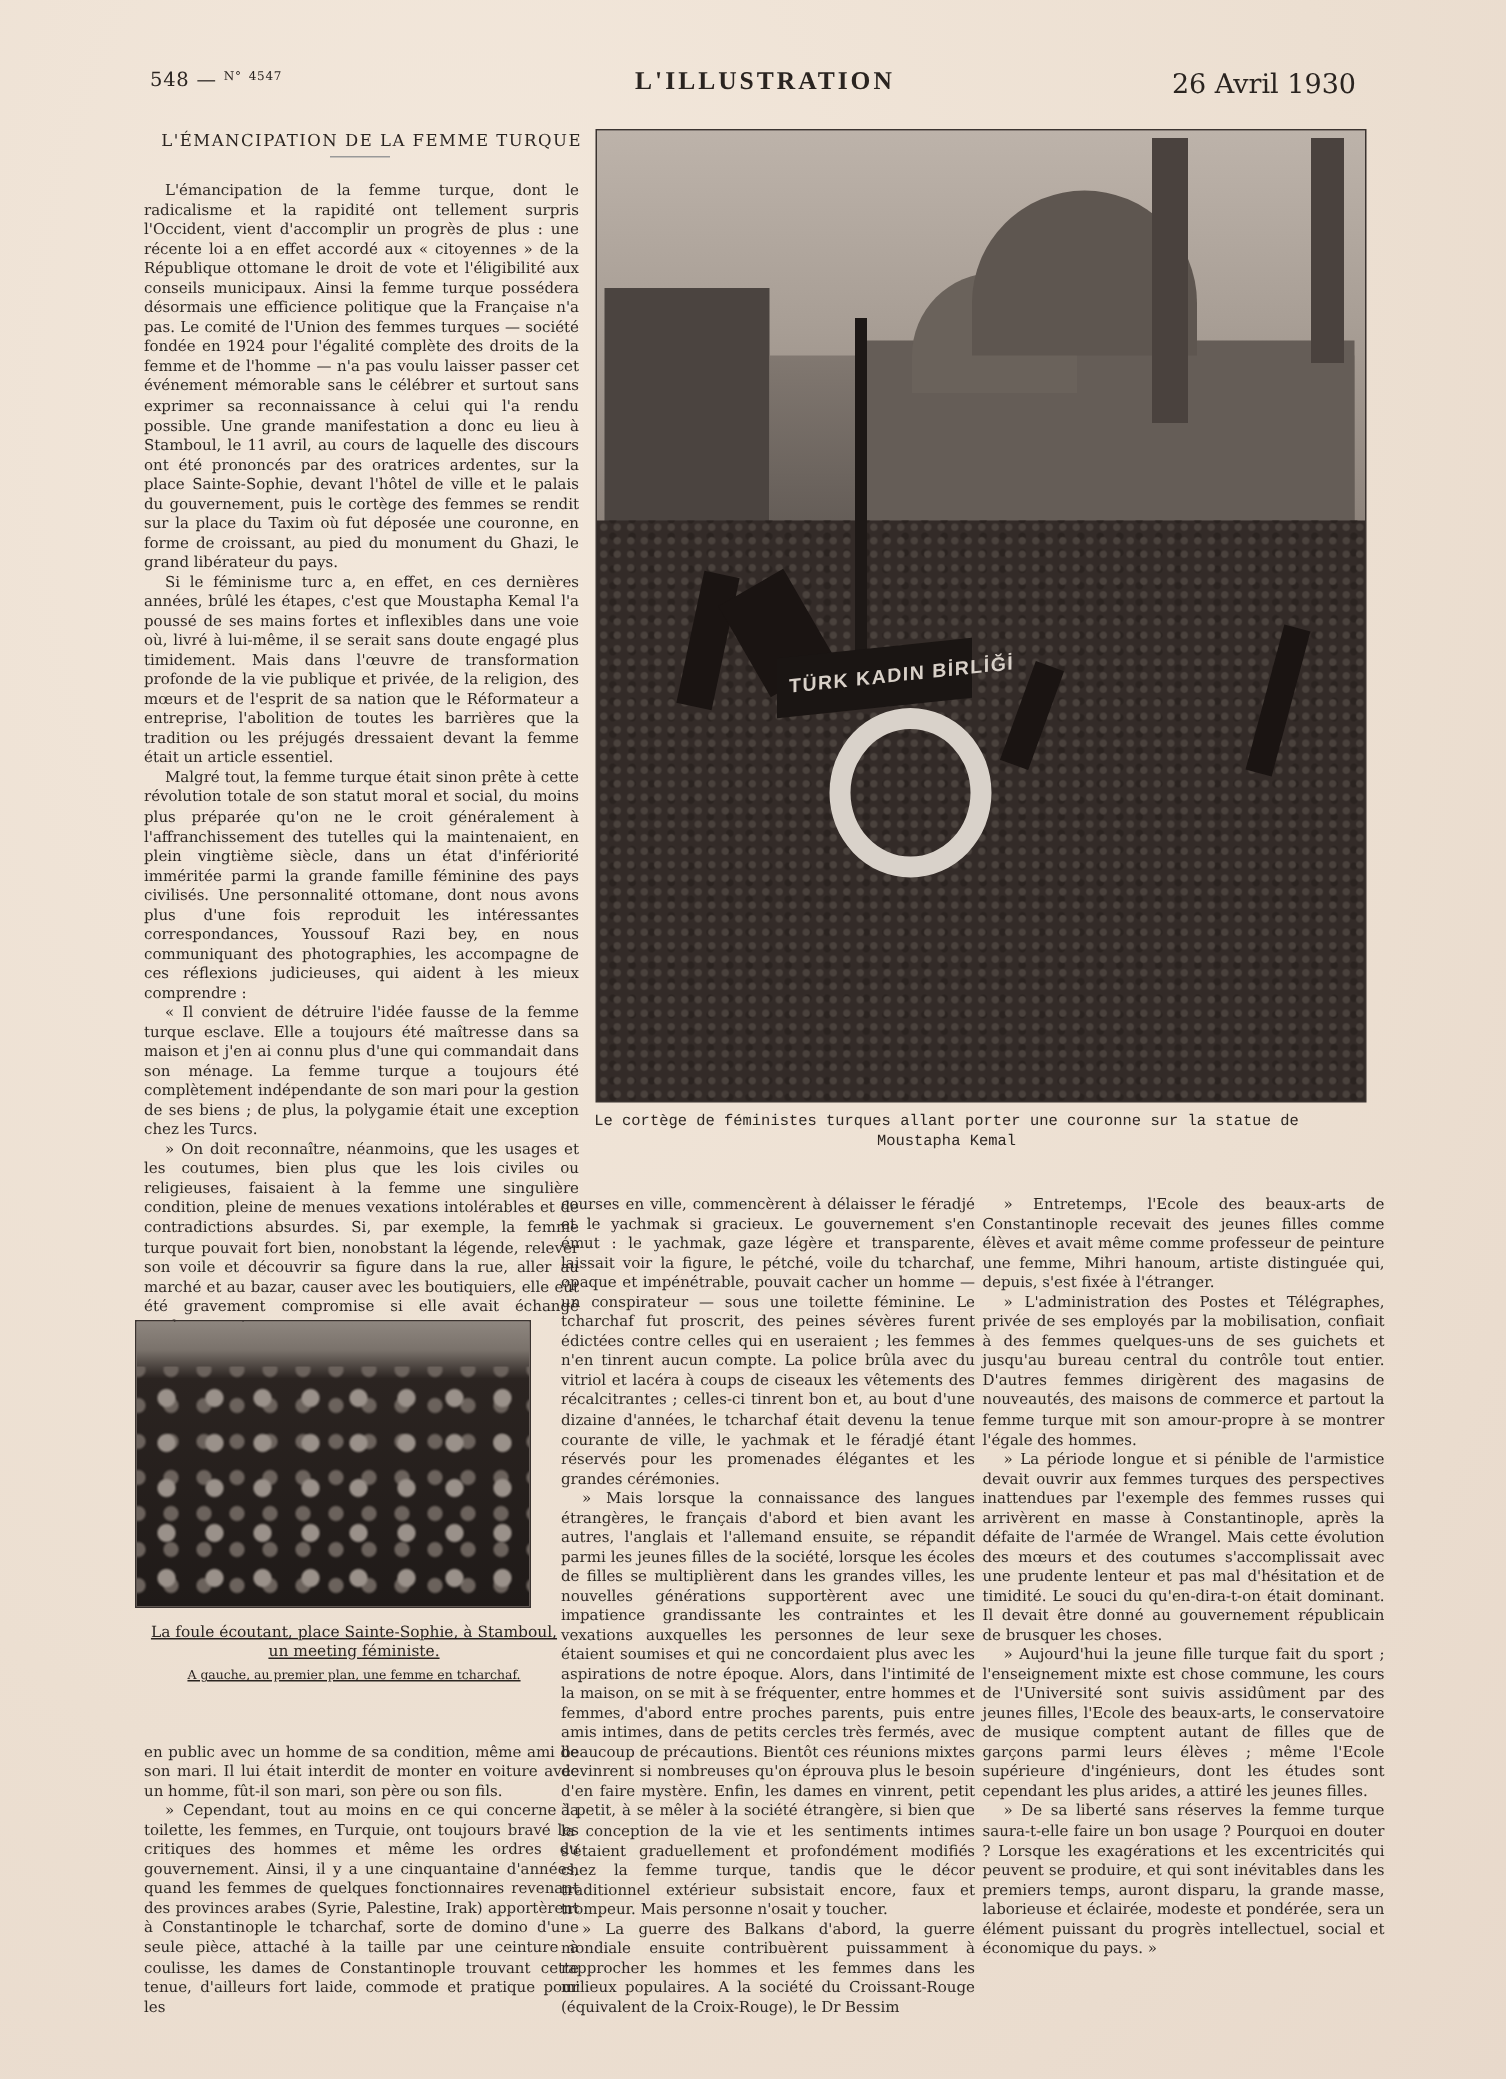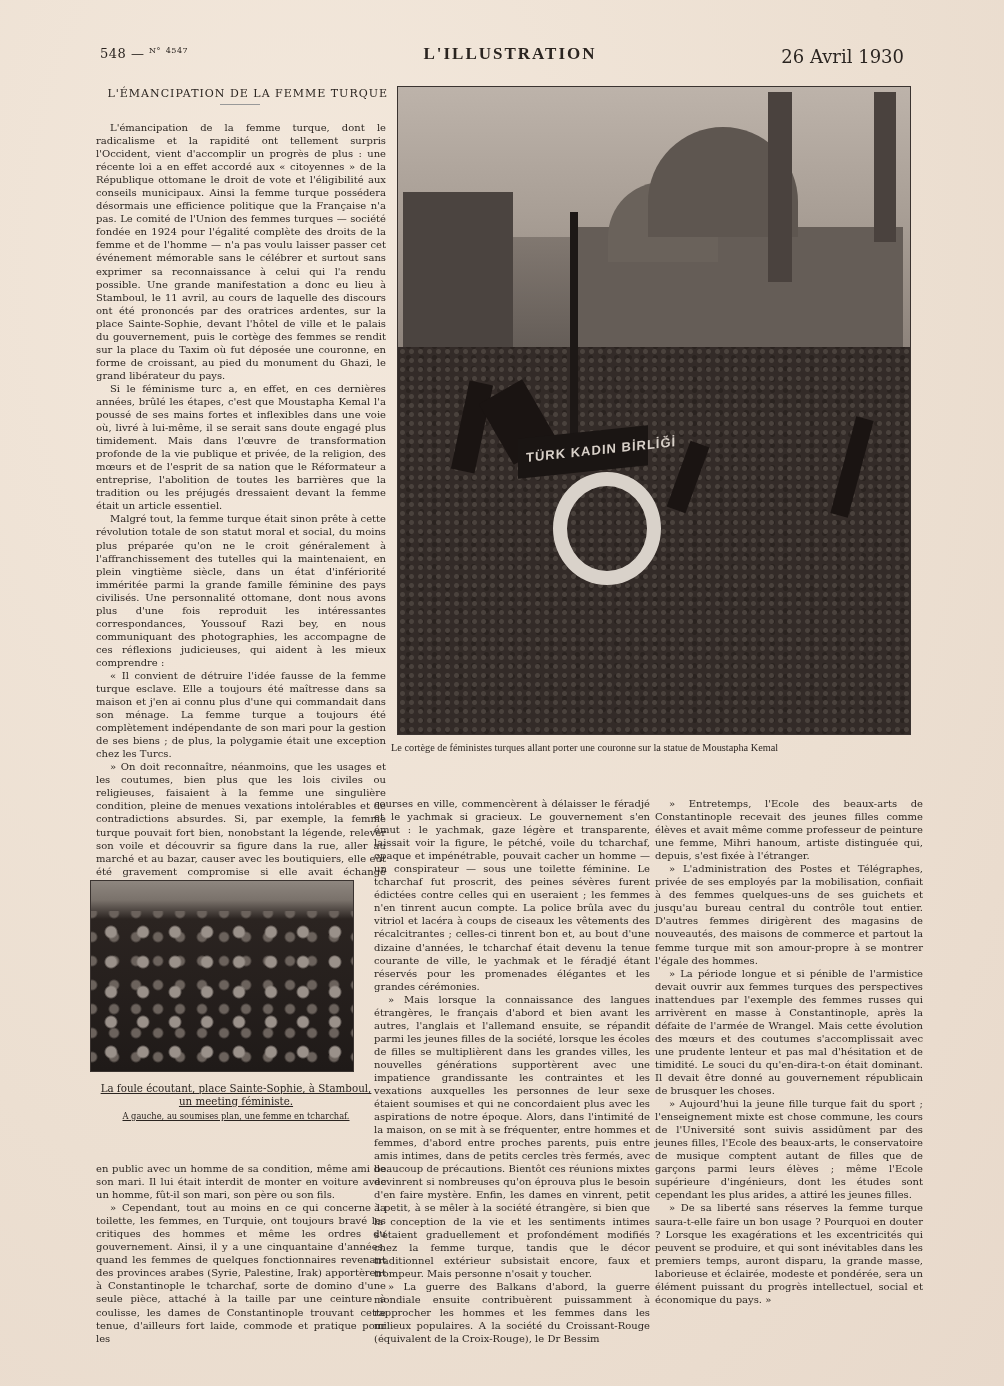--- a/index.html
+++ b/index.html
@@ -41,21 +41,21 @@
     .photo-main .building-left { position: absolute; left: 5px; top: 105px; width: 110px; height: 160px; background: #4b4440; }
     .photo-main .buildings { position: absolute; left: 115px; top: 150px; width: 390px; height: 120px; background: linear-gradient(180deg,#7b726b,#5b544f); opacity: 0.85; }
     .photo-main .pole { position: absolute; left: 172px; top: 125px; width: 8px; height: 260px; background: #1d1816; }
     .photo-main .crowd { position: absolute; left: 0; top: 260px; width: 512px; height: 387px;
       background-image: radial-gradient(circle, #4a423d 2px, transparent 3px), radial-gradient(circle, #2a2320 2px, transparent 3px);
       background-size: 9px 9px, 13px 11px; background-position: 0 0, 4px 5px; background-color: #332b28; }
     .photo-main .banner { position: absolute; left: 120px; top: 345px; width: 130px; height: 40px; background: #1a1513; transform: skewY(-6deg); }
     .photo-main .banner-text { position: absolute; left: 128px; top: 355px; color: #d8d0c8; font-size: 13px; font-family: "Liberation Sans", sans-serif; font-weight: bold; letter-spacing: 1px; transform: skewY(-6deg); }
     .photo-main .wreath { position: absolute; left: 155px; top: 385px; width: 80px; height: 85px; border-radius: 50%; border: 14px solid #d9d2ca; background: transparent; }
     .photo-main .flag { position: absolute; background: #1a1412; }
-    .caption-main { left: 391px; top: 742px; width: 512px; text-align: left; font-family: Liberation Serif, serif; font-size: 10.3px; line-height: 12.5px; color: #2c2622; }
+    .caption-main { left: 375px; top: 742px; width: 512px; text-align: center; font-family: Liberation Mono, monospace; font-size: 10.3px; line-height: 12.5px; color: #2c2622; }
     .caption-main .sub { font-size: 8.3px; margin-top: 2px; }
     .photo-small {
       left: 90px; top: 880px; width: 262px; height: 190px;
       border: 1px solid #3a3330;
       background: linear-gradient(180deg, #8e867f 0%, #7a726b 10%, #2b2421 20%, #1f1a18 100%);
       overflow: hidden;
     }
     .photo-small .faces { position: absolute; left: 0; top: 30px; width: 262px; height: 160px;
       background-image: radial-gradient(circle, #9a918a 5px, transparent 7px), radial-gradient(circle, #6b625c 4px, transparent 6px);
       background-size: 32px 30px, 22px 24px; background-position: 4px 6px, 12px 14px; }
@@ -107,21 +107,21 @@
 <div class="abs caption-main">
   <div>Le cortège de féministes turques allant porter une couronne sur la statue de Moustapha Kemal</div>
 </div>
 
 <div class="abs photo-small">
   <div class="faces"></div>
 </div>
 <div class="abs caption-small">
   <div>La foule écoutant, place Sainte-Sophie, à Stamboul,</div>
   <div>un meeting féministe.</div>
-  <div class="sub">A gauche, au soumises plan, une femme en tcharchaf.</div>
+  <div class="sub">A gauche, au premier plan, une femme en tcharchaf.</div>
 </div>
 
 <div class="abs col col1b">
   <p class="cont">en public avec un homme de sa condition, même ami de son mari. Il lui était interdit de monter en voiture avec un homme, fût-il son mari, son père ou son fils.</p>
   <p>» Cependant, tout au moins en ce qui concerne la toilette, les femmes, en Turquie, ont toujours bravé les critiques des hommes et même les ordres du gouvernement. Ainsi, il y a une cinquantaine d'années, quand les femmes de quelques fonctionnaires revenant des provinces arabes (Syrie, Palestine, Irak) apportèrent à Constantinople le tcharchaf, sorte de domino d'une seule pièce, attaché à la taille par une ceinture à coulisse, les dames de Constantinople trouvant cette tenue, d'ailleurs fort laide, commode et pratique pour les</p>
 </div>
 
 <div class="abs col col2">
   <p class="cont">courses en ville, commencèrent à délaisser le féradjé et le yachmak si gracieux. Le gouvernement s'en émut : le yachmak, gaze légère et transparente, laissait voir la figure, le pétché, voile du tcharchaf, opaque et impénétrable, pouvait cacher un homme — un conspirateur — sous une toilette féminine. Le tcharchaf fut proscrit, des peines sévères furent édictées contre celles qui en useraient ; les femmes n'en tinrent aucun compte. La police brûla avec du vitriol et lacéra à coups de ciseaux les vêtements des récalcitrantes ; celles-ci tinrent bon et, au bout d'une dizaine d'années, le tcharchaf était devenu la tenue courante de ville, le yachmak et le féradjé étant réservés pour les promenades élégantes et les grandes cérémonies.</p>
   <p>» Mais lorsque la connaissance des langues étrangères, le français d'abord et bien avant les autres, l'anglais et l'allemand ensuite, se répandit parmi les jeunes filles de la société, lorsque les écoles de filles se multiplièrent dans les grandes villes, les nouvelles générations supportèrent avec une impatience grandissante les contraintes et les vexations auxquelles les personnes de leur sexe étaient soumises et qui ne concordaient plus avec les aspirations de notre époque. Alors, dans l'intimité de la maison, on se mit à se fréquenter, entre hommes et femmes, d'abord entre proches parents, puis entre amis intimes, dans de petits cercles très fermés, avec beaucoup de précautions. Bientôt ces réunions mixtes devinrent si nombreuses qu'on éprouva plus le besoin d'en faire mystère. Enfin, les dames en vinrent, petit à petit, à se mêler à la société étrangère, si bien que la conception de la vie et les sentiments intimes s'étaient graduellement et profondément modifiés chez la femme turque, tandis que le décor traditionnel extérieur subsistait encore, faux et trompeur. Mais personne n'osait y toucher.</p>

